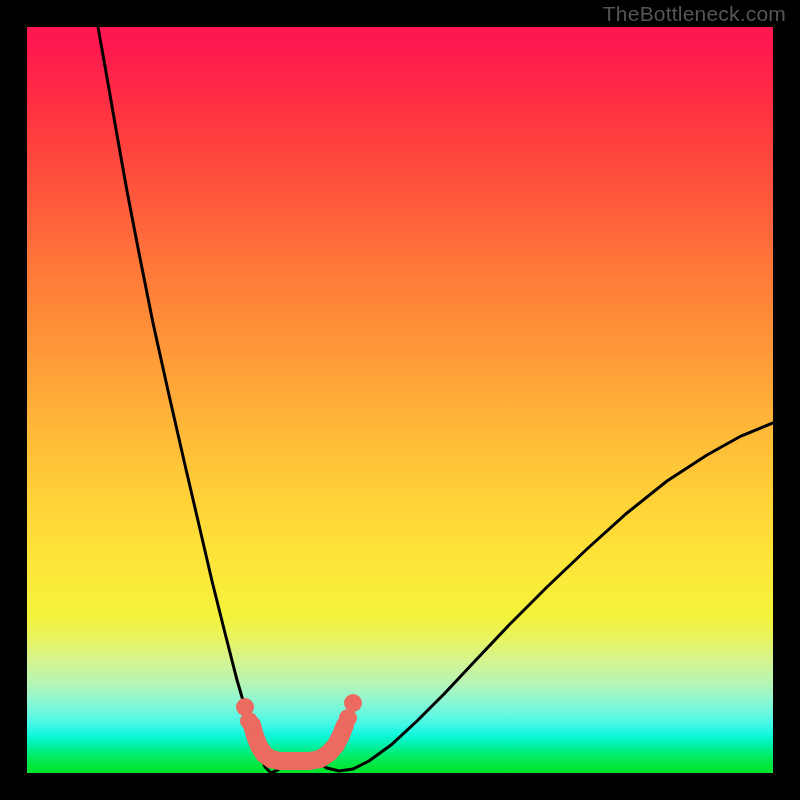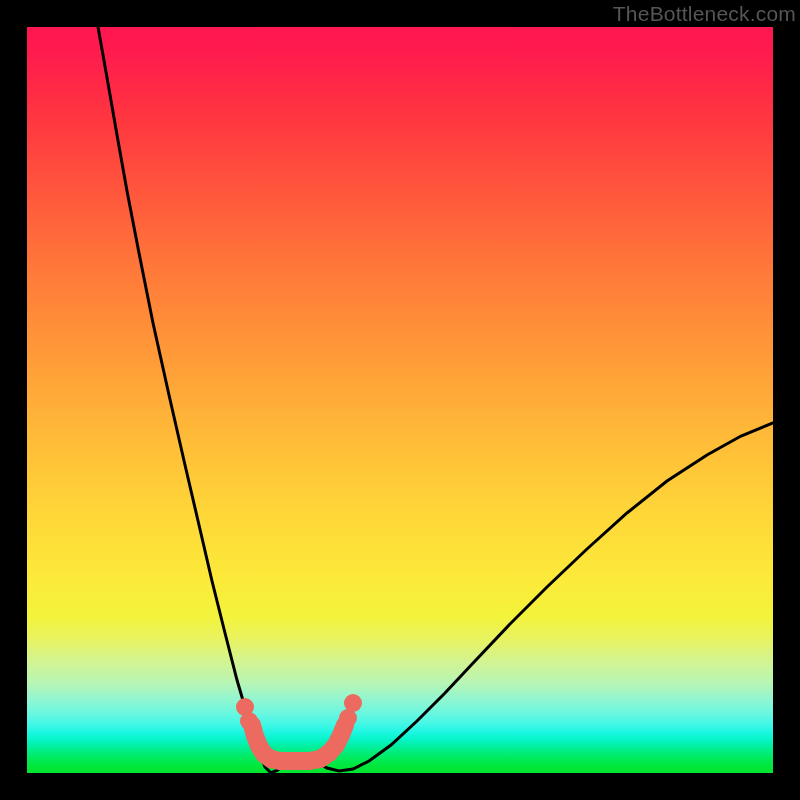--- a/index.html
+++ b/index.html
@@ -43,21 +43,21 @@
       #07f4c8 95.5%,
       #01ef98 96.6%,
       #01eb64 97.8%,
       #01e73d 99%,
       #01e52d 100%
     );
   }
   .watermark {
     position: absolute;
     top: 2px;
-    right: 4px;
+    right: 14px;
     font-family: Arial, Helvetica, sans-serif;
     font-size: 21px;
     font-weight: 400;
     color: #565656;
     letter-spacing: 0.2px;
   }
   svg.overlay {
     position: absolute;
     inset: 0;
   }

